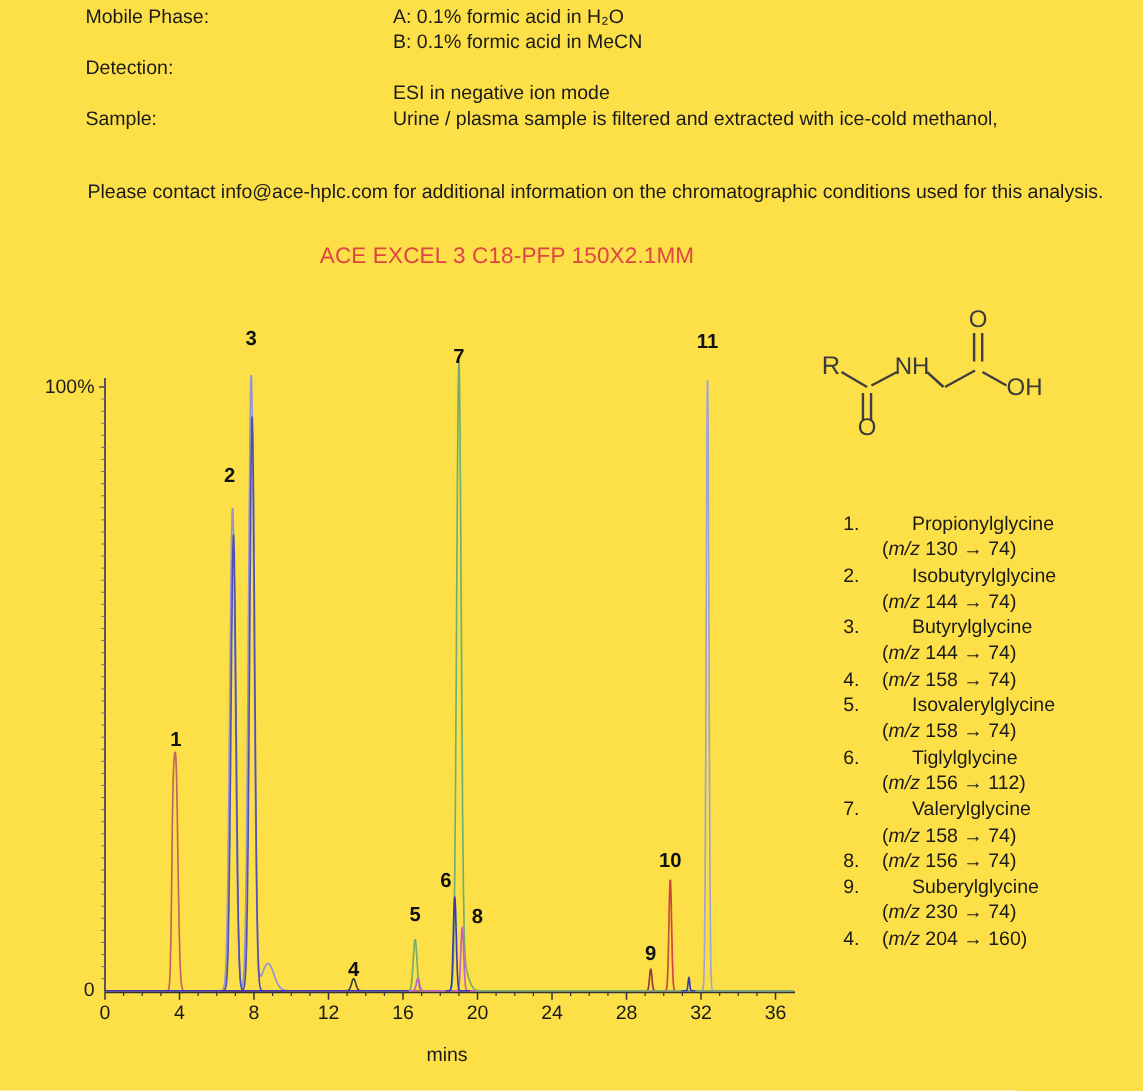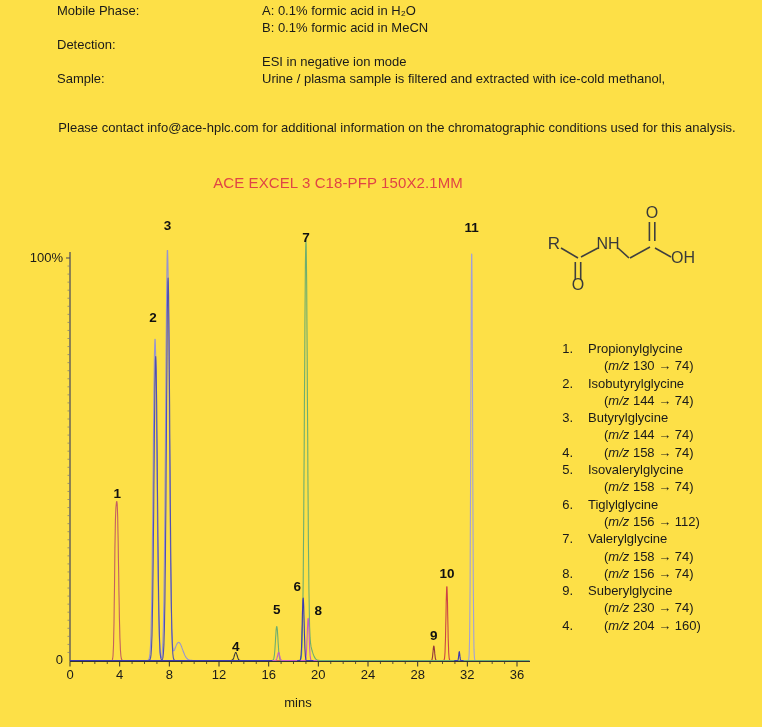--- a/index.html
+++ b/index.html
@@ -6,33 +6,33 @@
   .page{position:relative;width:762px;height:727px;background:#fde047;overflow:hidden;
         font-family:"Liberation Sans",sans-serif;color:#1a1a1a;font-size:13px;}
   
   .specs{position:absolute;left:57px;top:3px;width:700px;}
   .spec-row{display:flex;line-height:16.9px;}
   .spec-label{display:inline-block;width:205px;flex:0 0 205px;}
   .spec-value{white-space:pre;}
   
   .contact{position:absolute;left:57px;top:120px;width:680px;line-height:16.5px;text-align:center;}
   
-  .title{position:absolute;left:0;top:174px;width:676px;text-align:center;
+  .title{position:absolute;left:0;top:162px;width:676px;text-align:center;
          font-size:15px;letter-spacing:0.1px;}
   
   #chrom{position:absolute;left:0;top:195px;}
   #chrom text{font-family:"Liberation Sans",sans-serif;}
   #structure{position:absolute;left:535px;top:195px;}
   #structure text{font-family:"Liberation Sans",sans-serif;fill:#3a3a3a;}
   
   .compounds{position:absolute;left:553px;top:340px;width:205px;}
   .compound{display:grid;grid-template-columns:20px 1fr;column-gap:15px;line-height:17.3px;}
   .compound .num{justify-self:end;}
-  .compound .cname{grid-column:2;}
-  .compound .cmz{grid-column:2;margin-left:16px;}
+  .compound .cname{grid-column:2;margin-left:20px;}
+  .compound .cmz{grid-column:2;}
 </style>
 </head>
 <body>
 
 <div class="page">
 
   <div class="specs" id="specs">
       <div class="spec-row">
         <span class="spec-label">Mobile Phase:</span>
         <span class="spec-value">A: 0.1% formic acid in H₂O</span>

